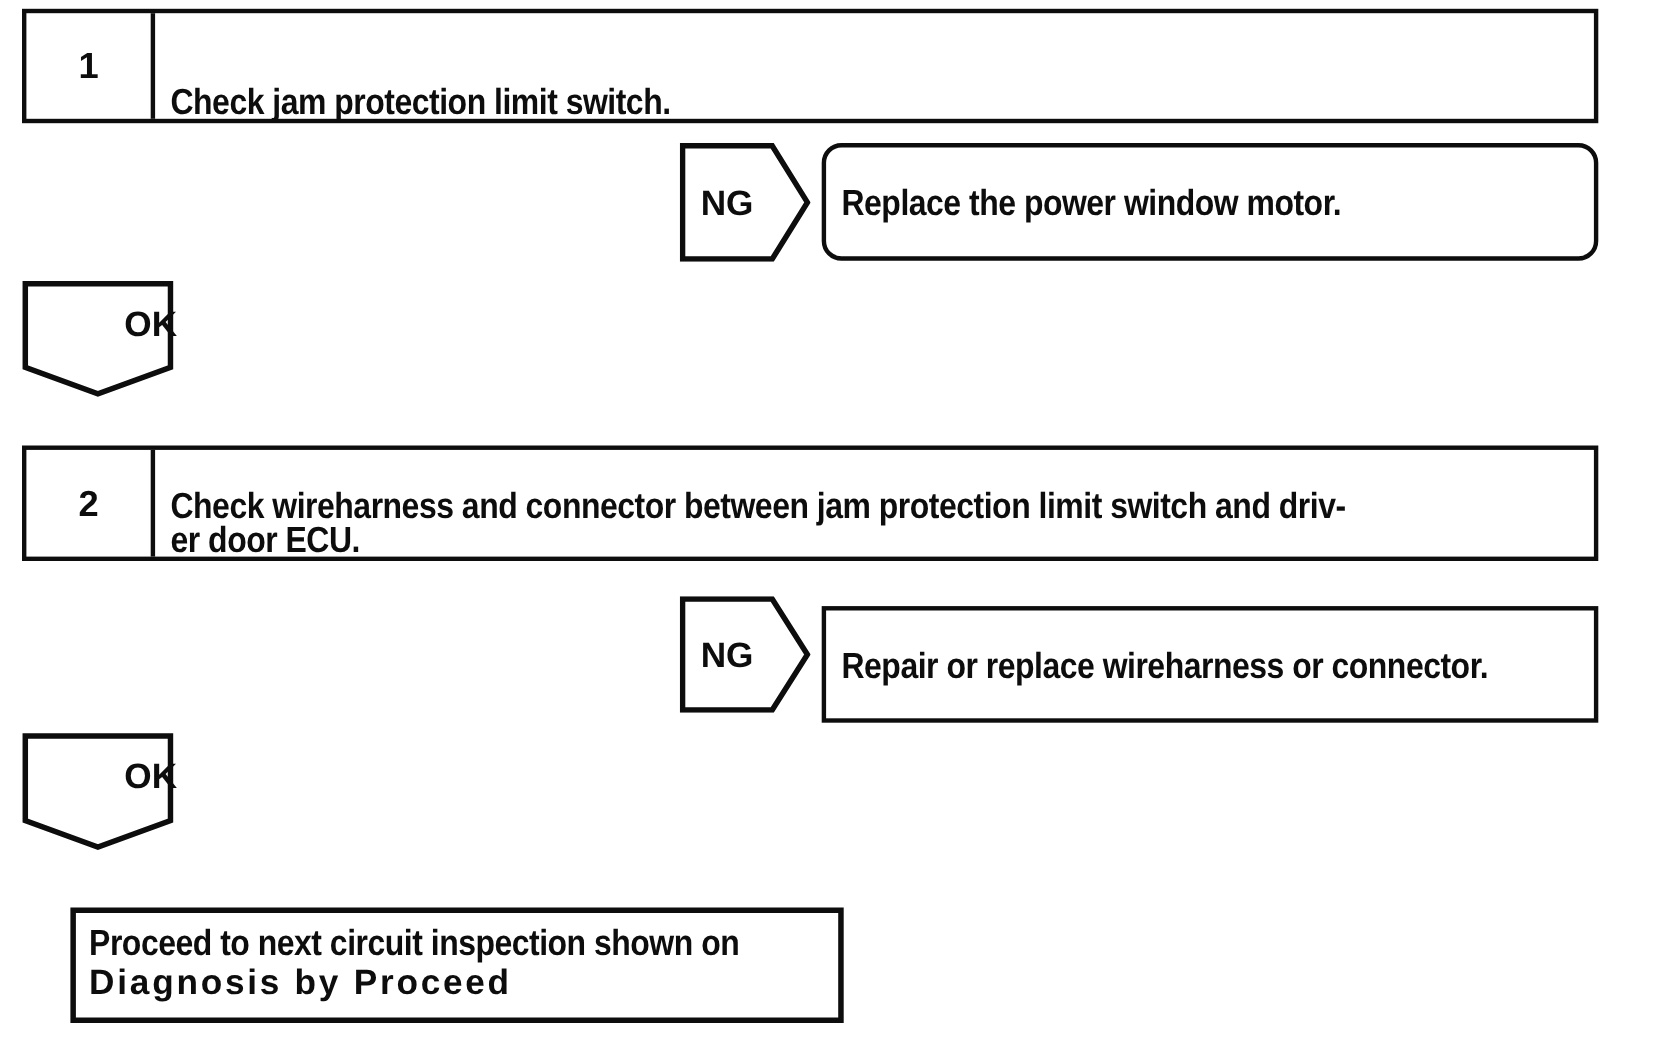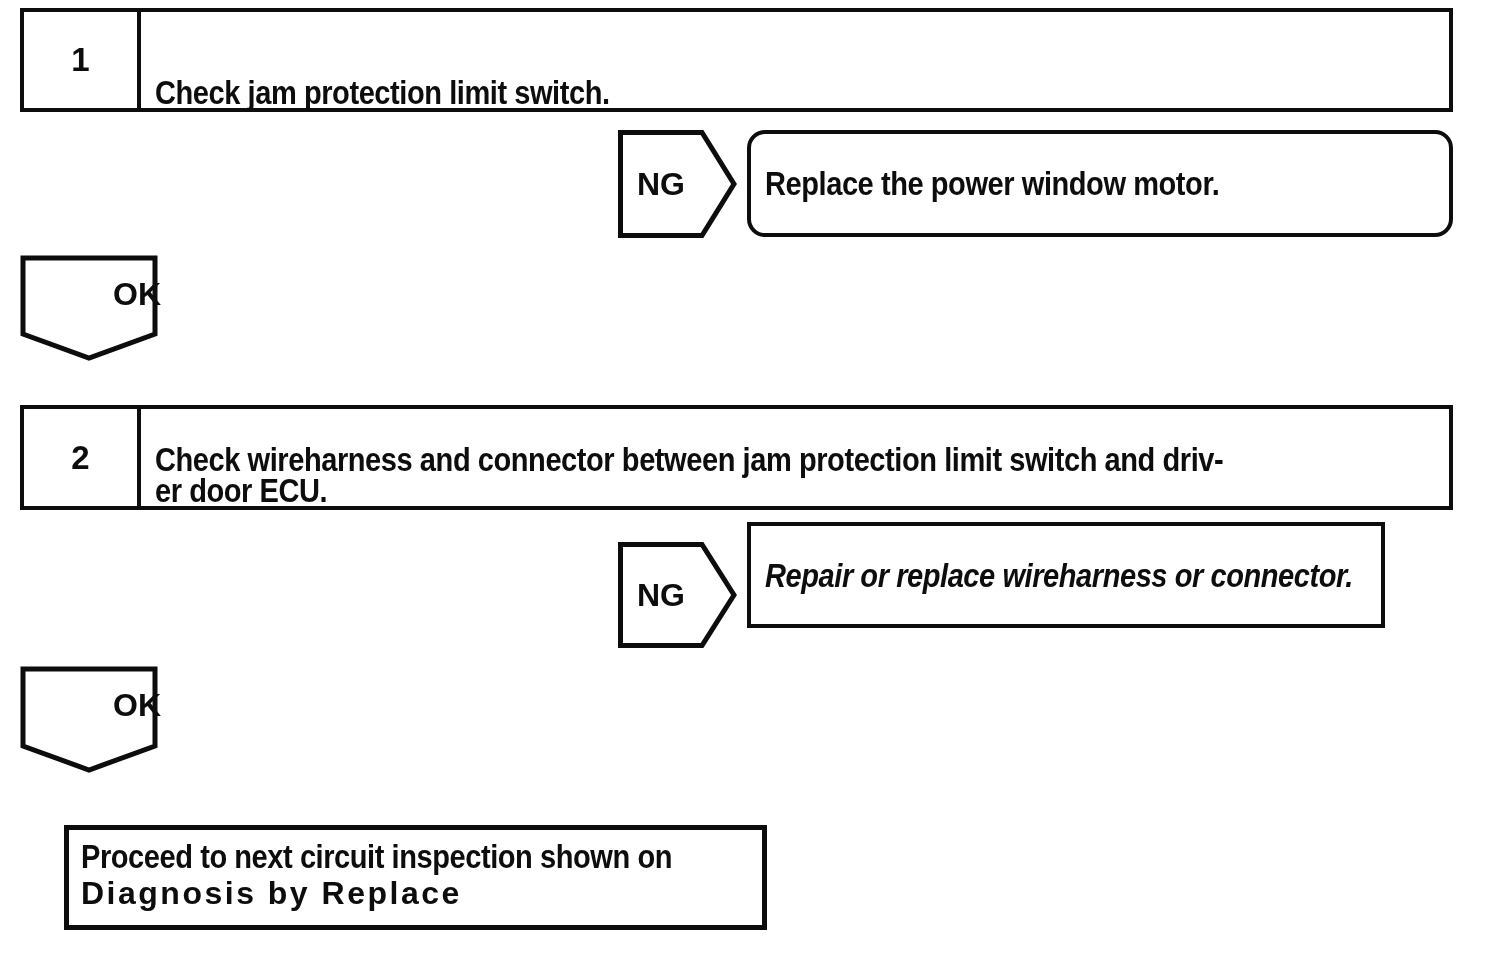--- a/index.html
+++ b/index.html
@@ -78,29 +78,29 @@
     </div>
   </div>
 
   <div class="tag ng" style="left:618px;top:542px;width:119px;height:106px;">
     <svg viewBox="0 0 119 106" preserveAspectRatio="none">
       <polygon points="2.5,2.5 84,2.5 116,53 84,103.5 2.5,103.5" fill="#ffffff" stroke="#0d0d0d" stroke-width="5"></polygon>
     </svg>
     <div class="lbl">NG</div>
   </div>
 
-  <div class="box action" style="left:747px;top:522px;width:638px;height:106px;font-style:italic;">
+  <div class="box action" style="left:747px;top:551px;width:706px;height:106px;">
     <div class="line">Repair or replace wireharness or connector.</div>
   </div>
 
   <div class="tag ok" style="left:20px;top:666px;width:138px;height:107px;">
     <svg viewBox="0 0 138 107" preserveAspectRatio="none">
       <polygon points="3,3 135,3 135,80 69,104 3,80" fill="#ffffff" stroke="#0d0d0d" stroke-width="5"></polygon>
     </svg>
     <div class="lbl">OK</div>
   </div>
 
   <div class="box result" style="left:20px;top:825px;width:703px;height:105px;margin-left:44px;">
     <div class="line">Proceed to next circuit inspection shown on</div>
-    <div class="line alt">Diagnosis by Replace</div>
+    <div class="line alt">Diagnosis by Proceed</div>
   </div>
 
 </div>
 
 </body></html>

